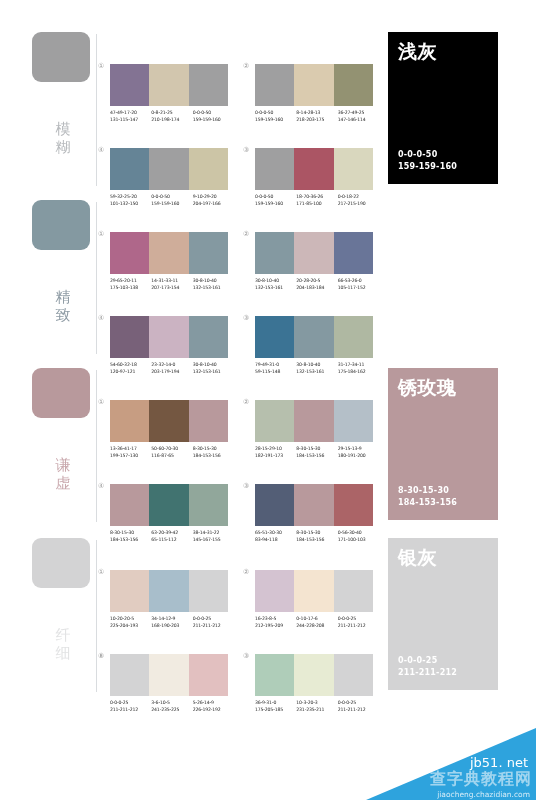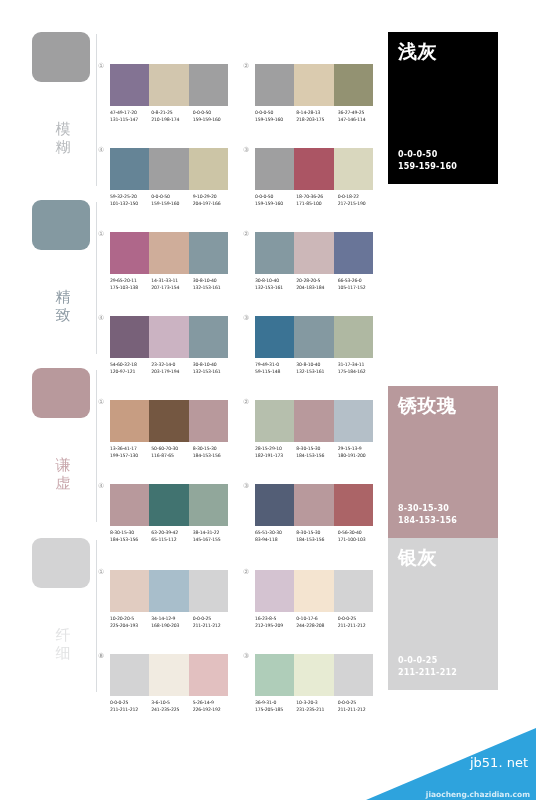--- a/index.html
+++ b/index.html
@@ -109,21 +109,20 @@
   #wm .cn{
     position:absolute;right:4px;bottom:10px;
     font-size:16px;color:#ffffff;opacity:.55;font-weight:700;
     font-family:"DejaVu Sans",sans-serif;
     letter-spacing:1px;
   }
   #wm .url{
     position:absolute;right:6px;bottom:1px;
     font-size:7.5px;color:#ffffff;opacity:.8;
     font-family:"DejaVu Sans",sans-serif;
-    font-weight:bold;
   }
 </style>
 </head>
 <body>
 
 <div id="sheet">
     <div class="section" style="top: 28px;">
       <div class="rail">
         <div class="rail-swatch" style="background: rgb(159, 159, 160);"></div>
         <div class="rail-name" style="color: rgb(183, 186, 189);">模
@@ -410,21 +409,21 @@
           <div class="code">
             <div>8-30-15-30</div>
             <div class="c2">184-153-156</div>
           </div>
           <div class="code">
             <div>0-56-30-40</div>
             <div class="c2">171-100-103</div>
           </div>
         </div>
       </div>
-      <div class="card" style="background: rgb(184, 153, 156); margin-top: 18px;">
+      <div class="card" style="background: rgb(184, 153, 156);">
         <div class="card-title">锈玫瑰</div>
         <div class="card-codes">
           <div>8-30-15-30</div>
           <div>184-153-156</div>
         </div>
       </div>
     </div>
     <div class="section" style="top: 534px;">
       <div class="rail">
         <div class="rail-swatch" style="background: rgb(211, 211, 212);"></div>
@@ -525,15 +524,16 @@
         <div class="card-codes">
           <div>0-0-0-25</div>
           <div>211-211-212</div>
         </div>
       </div>
     </div>
   </div>
 
 <div id="wm">
   <div class="tri"></div>
+  <div class="cn">查字典教程网</div>
   <div class="jb">jb51. net</div>
   <div class="url">jiaocheng.chazidian.com</div>
 </div>
 
 </body></html>

